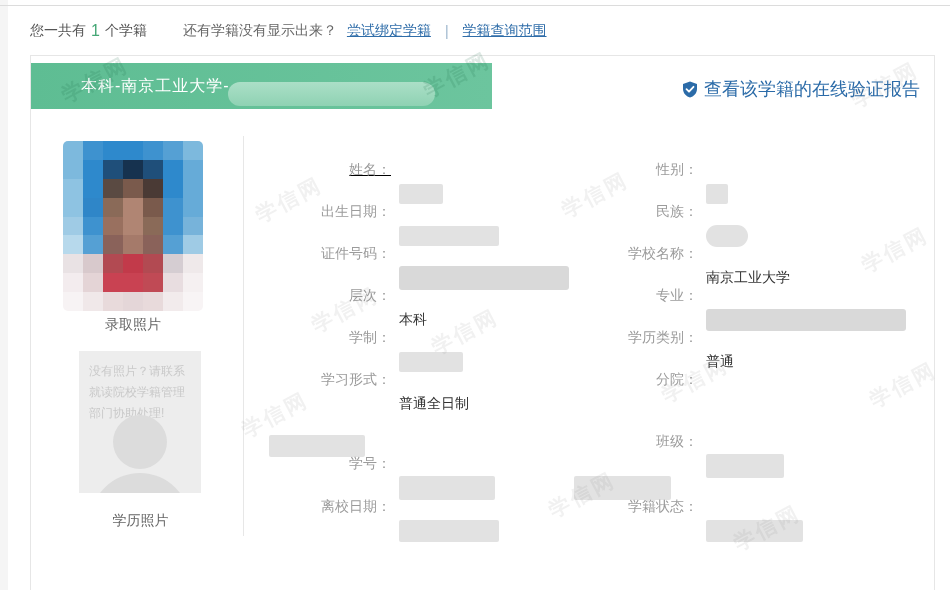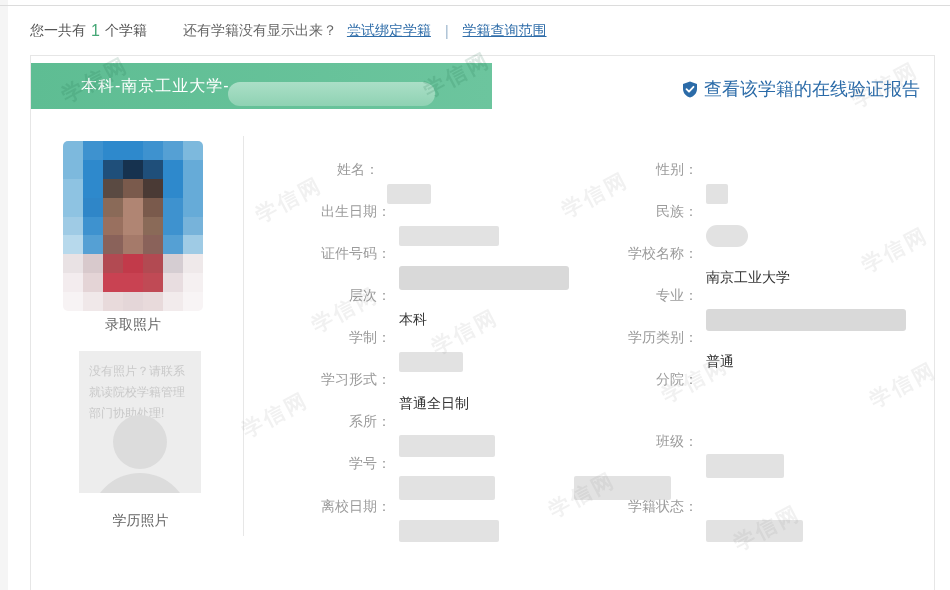--- a/index.html
+++ b/index.html
@@ -176,21 +176,21 @@
       <div class="head"></div>
       <div class="body"></div>
     </div>
 
     <div id="admission-label">录取照片</div>
     <div id="degree-label">学历照片</div>
 
     <div id="v-divider"></div>
 
     <div id="form">
-        <div class="frow" style="left: 218px; top: 101px;">
+        <div class="frow" style="left: 230px; top: 101px; text-decoration: underline;">
           <span class="flabel lc">姓名：</span>
           <span class="fvalue">
             <span class="redacted" style="width: 44px; height: 20px;"></span>
           </span>
         </div>
         <div class="frow" style="left: 230px; top: 143px;">
           <span class="flabel lc">出生日期：</span>
           <span class="fvalue">
             <span class="redacted" style="width: 100px; height: 20px;"></span>
           </span>
@@ -209,21 +209,20 @@
           <span class="flabel lc">学制：</span>
           <span class="fvalue">
             <span class="redacted" style="width: 64px; height: 20px;"></span>
           </span>
         </div>
         <div class="frow" style="left: 230px; top: 311px;">
           <span class="flabel lc">学习形式：</span>
           <span class="fvalue">普通全日制</span>
         </div>
         <div class="frow" style="left: 230px; top: 353px;">
-          <span class="flabel lc">系所：</span>
           <span class="fvalue">
             <span class="redacted" style="width: 96px; height: 22px;"></span>
           </span>
         </div>
         <div class="frow" style="left: 230px; top: 395px;">
           <span class="flabel lc">学号：</span>
           <span class="fvalue">
             <span class="redacted" style="width: 96px; height: 24px;"></span>
           </span>
         </div>

